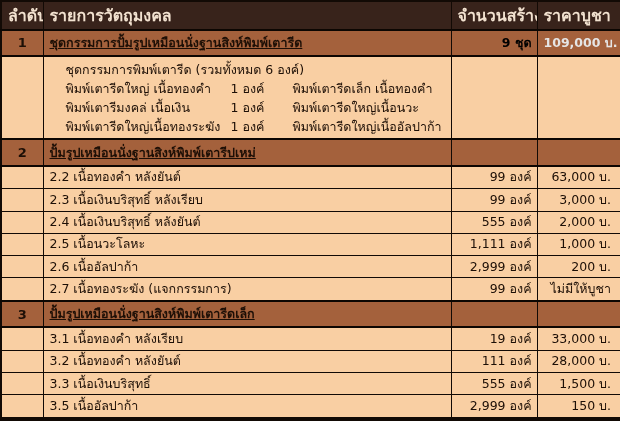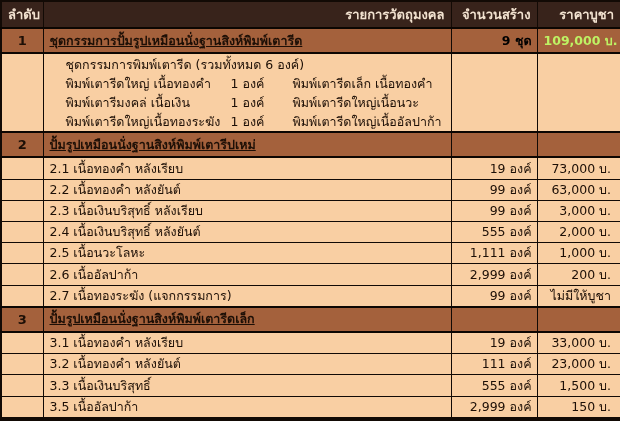--- a/index.html
+++ b/index.html
@@ -37,22 +37,22 @@
     overflow: hidden;
     white-space: nowrap;
   }
 
   
   tr.head { height: 27px; }
   tr.head th {
     background: #38231b;
     color: #f2e2d0;
     font-weight: bold;
-    font-size: 13px;
-    text-align: right;
+    font-size: 16px;
+    text-align: left;
     border-bottom: 2px solid #0c0602;
   }
 
   
   tr.section { height: 25px; }
   tr.section td {
     background: #a4613c;
     border-top: 2px solid #0c0602;
     border-bottom: 2px solid #0c0602;
     font-weight: bold;
@@ -60,21 +60,21 @@
   tr.section td.no {
     text-align: center;
     font-size: 13px;
   }
   tr.section td.item span.sec-title {
     text-decoration: underline;
   }
   tr.section td.qty { text-align: right; }
   tr.section td.price {
     text-align: right;
-    color: #bef264;
+    color: #e5e5e5;
   }
 
   
   tr.detail { height: 77px; }
   tr.detail td { vertical-align: middle; }
   .detail-lines { line-height: 19px; margin-left: 16px; }
   .detail-grid {
     display: grid;
     grid-template-columns: 165px 62px 168px 55px;
     column-gap: 0;
@@ -146,26 +146,20 @@
 
     <tr class="section">
       <td class="no">2</td>
       <td class="item"><span class="sec-title">ปั้มรูปเหมือนนั่งฐานสิงห์พิมพ์เตารีปเหม่</span></td>
       <td class="qty"></td>
       <td class="price"></td>
     </tr>
 
     <tr class="data">
       <td class="no"></td>
-      <td class="item">2.1 เนื้อทองคำ หลังเรียบ</td>
-      <td class="qty">19 องค์</td>
-      <td class="price">73,000 บ.</td>
-    </tr>
-    <tr class="data">
-      <td class="no"></td>
       <td class="item">2.2 เนื้อทองคำ หลังยันต์</td>
       <td class="qty">99 องค์</td>
       <td class="price">63,000 บ.</td>
     </tr>
     <tr class="data">
       <td class="no"></td>
       <td class="item">2.3 เนื้อเงินบริสุทธิ์ หลังเรียบ</td>
       <td class="qty">99 องค์</td>
       <td class="price">3,000 บ.</td>
     </tr>
@@ -204,21 +198,21 @@
     <tr class="data">
       <td class="no"></td>
       <td class="item">3.1 เนื้อทองคำ หลังเรียบ</td>
       <td class="qty">19 องค์</td>
       <td class="price">33,000 บ.</td>
     </tr>
     <tr class="data">
       <td class="no"></td>
       <td class="item">3.2 เนื้อทองคำ หลังยันต์</td>
       <td class="qty">111 องค์</td>
-      <td class="price">23,000 บ.</td>
+      <td class="price">28,000 บ.</td>
     </tr>
     <tr class="data">
       <td class="no"></td>
       <td class="item">3.3 เนื้อเงินบริสุทธิ์</td>
       <td class="qty">555 องค์</td>
       <td class="price">1,500 บ.</td>
     </tr>
     <tr class="data">
       <td class="no"></td>
       <td class="item">3.5 เนื้ออัลปาก้า</td>

